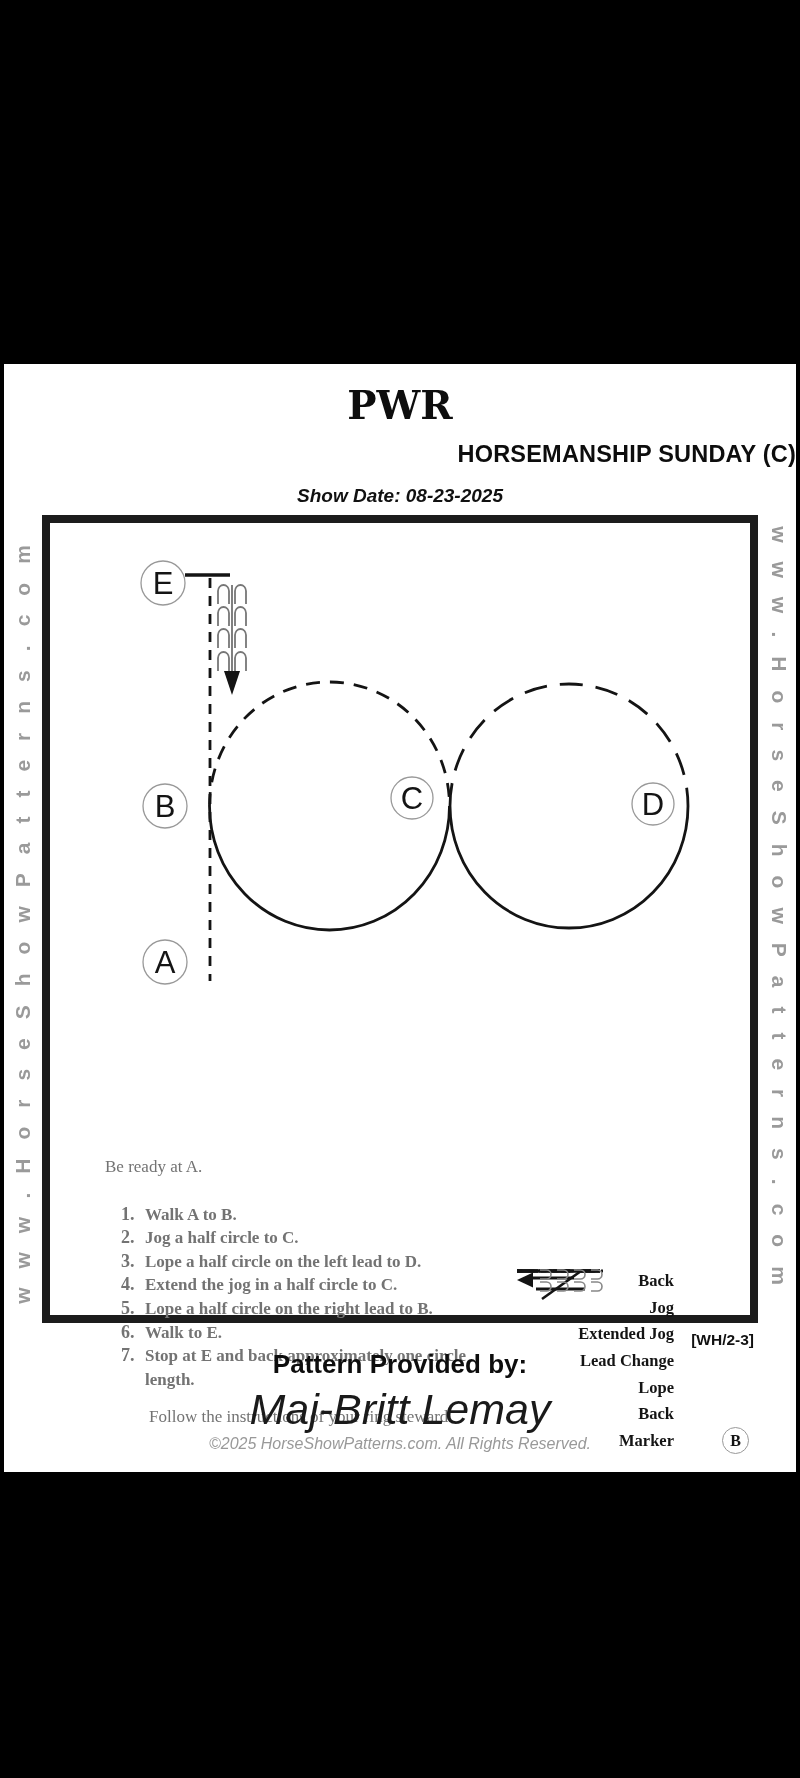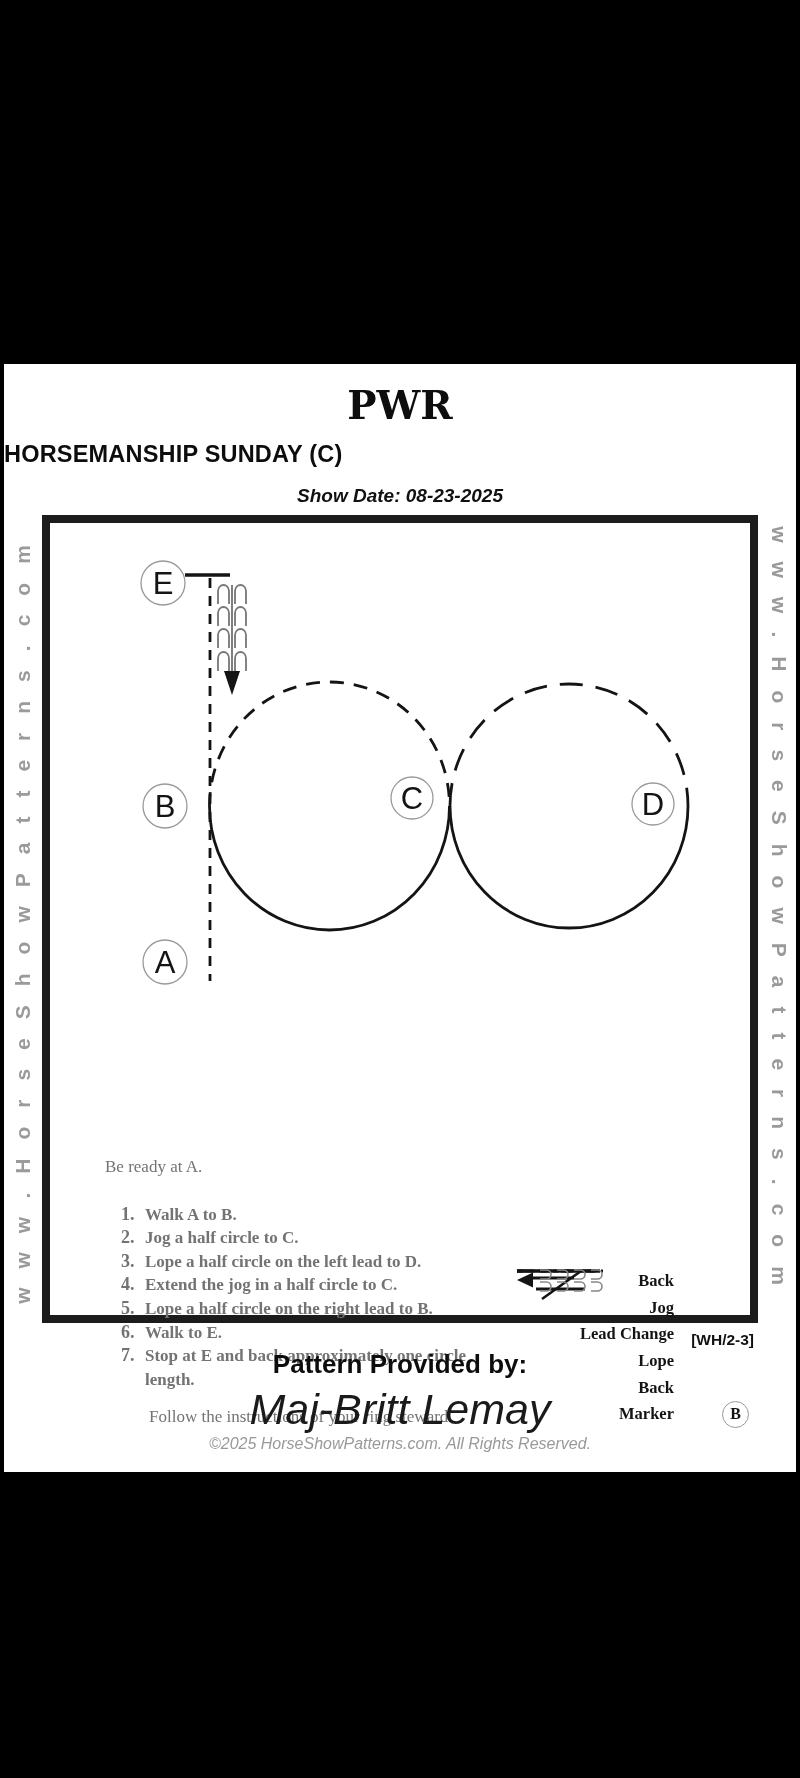--- a/index.html
+++ b/index.html
@@ -3,21 +3,21 @@
 <meta charset="utf-8">
 <style>
   html,body{margin:0;padding:0;background:#000;}
   #screen{position:relative;width:800px;height:1778px;background:#000;overflow:hidden;
           font-family:"Liberation Sans",sans-serif;}
   .page{position:absolute;left:4px;top:364px;width:792px;height:1108px;background:#fff;}
 
   
   .title{position:absolute;left:0;right:0;top:22px;text-align:center;
          font-family:"DejaVu Serif",serif;font-weight:bold;font-size:39px;color:#0d0d0d;line-height:1;}
-  .subtitle{position:absolute;left:0;right:0;top:79px;text-align:left;
+  .subtitle{position:absolute;left:0;right:0;top:79px;text-align:right;
             font-weight:bold;font-size:23.5px;color:#0d0d0d;line-height:1;letter-spacing:.2px;}
   .showdate{position:absolute;left:0;right:0;top:122px;text-align:center;
             font-style:italic;font-weight:bold;font-size:19px;color:#111;line-height:1;}
 
   
   .arena{position:absolute;left:38px;top:151px;width:716px;height:808px;
          border:8px solid #1c1c1c;background:#fff;box-sizing:border-box;}
   .arena svg{position:absolute;left:0;top:0;}
 
   
@@ -140,20 +140,28 @@
         </div>
         <div class="legend-row">
           <span class="legend-label">Jog</span>
           <span class="legend-sym">
             <svg width="88" height="6">
                 <line x1="1" y1="3" x2="83" y2="3" stroke="#141414" stroke-width="3" stroke-dasharray="12.5 9.5"></line>
               </svg>
           </span>
         </div>
         <div class="legend-row">
+          <span class="legend-label">Extended Jog</span>
+          <span class="legend-sym">
+            <svg width="88" height="6">
+                <line x1="1" y1="3" x2="84" y2="3" stroke="#141414" stroke-width="3.4" stroke-dasharray="21 11"></line>
+              </svg>
+          </span>
+        </div>
+        <div class="legend-row">
           <span class="legend-label">Lead Change</span>
           <span class="legend-sym">
             <svg width="88" height="34" style="margin-left:12px">
               <line x1="4" y1="10" x2="46" y2="10" stroke="#141414" stroke-width="2.8"></line>
               <line x1="8" y1="21" x2="57" y2="21" stroke="#141414" stroke-width="2.8"></line>
               <line x1="14" y1="31" x2="53" y2="3" stroke="#141414" stroke-width="2.6"></line>
             </svg>
           </span>
         </div>
         <div class="legend-row">

